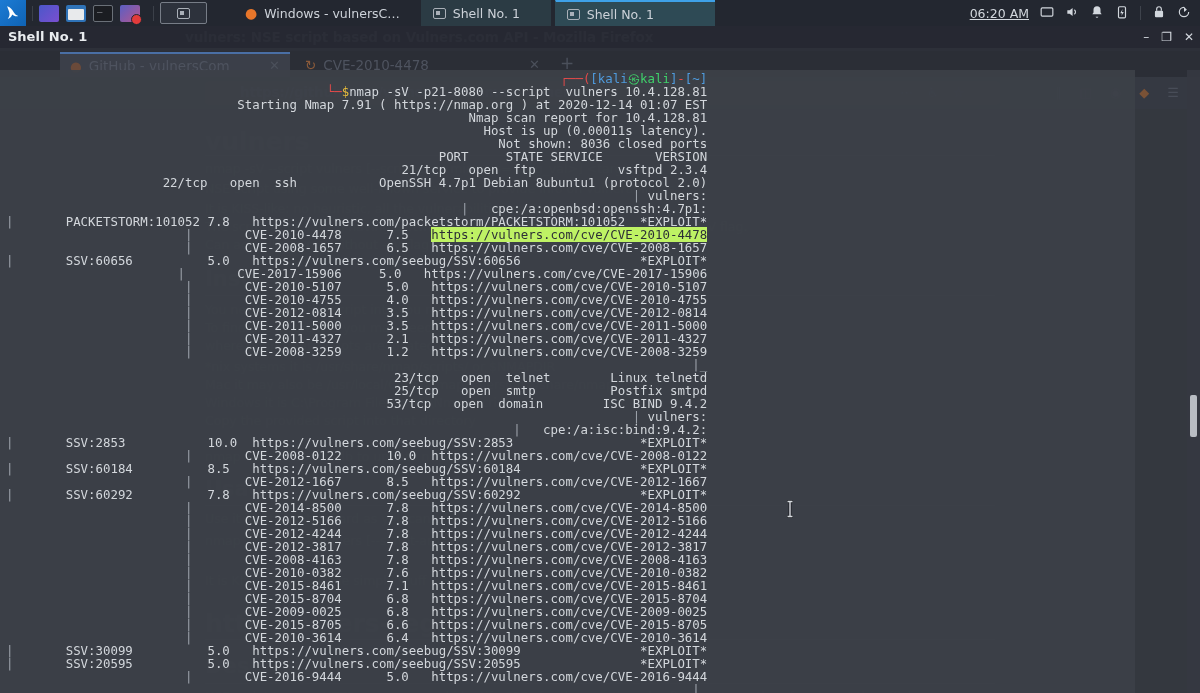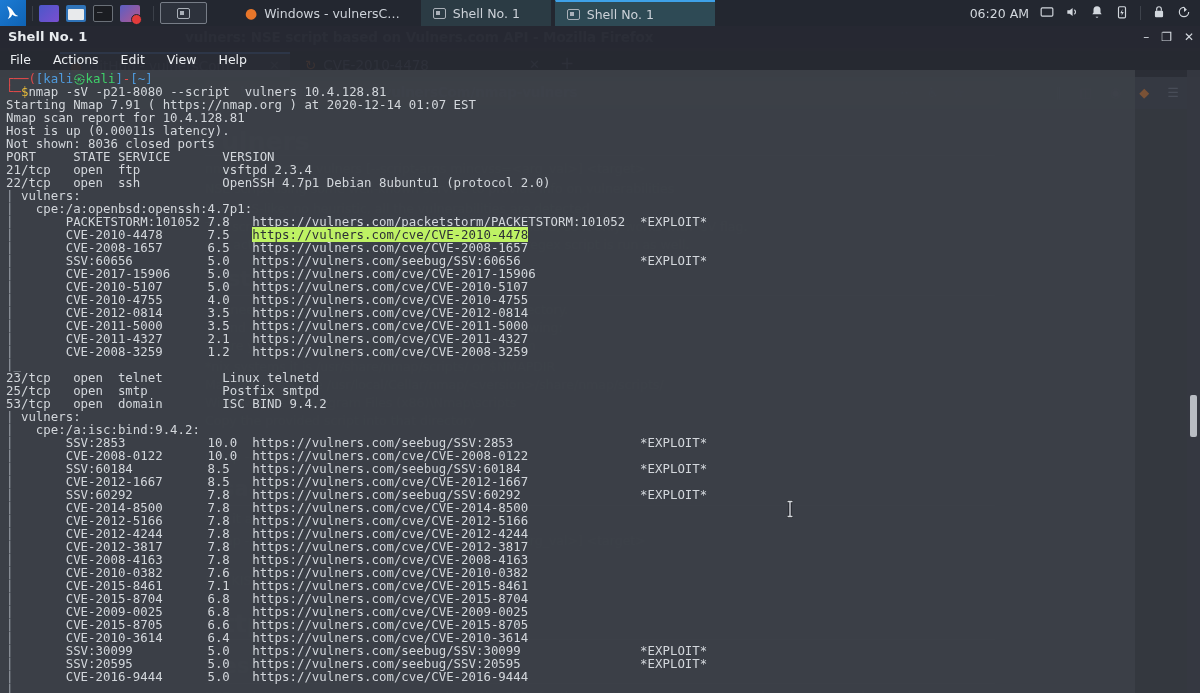--- a/index.html
+++ b/index.html
@@ -97,21 +97,21 @@
   .tb-winbtn.boxed { border:1px solid #777d87; background:#2d323c; height:22px; padding:0 16px; border-radius:2px; }
   .tb-winbtn.shell1 { background:#2b3b44; }
   .tb-winbtn.shell2 { background:#2e4a55; border-top:2px solid #3ea1e8; }
   .tb-winbtn.ff { background:transparent; }
   .tico {
     width:13px;height:11px;border:1.4px solid #aab0b8;border-radius:2px;
     position:relative; flex:0 0 auto;
   }
   .tico:after{content:"";position:absolute;left:2px;top:2px;width:4px;height:4px;background:#aab0b8;}
   .tb-spacer { flex:1; }
-  .tb-right { display:flex; align-items:center; gap:11px; padding-right:9px; color:#d2d7dd; font-size:12.5px; }
+  .tb-right { display:flex; align-items:center; gap:11px; padding-right:9px; color:#d2d7dd; font-size:12.5px;text-decoration:underline; }
   .tb-right svg { width:14px; height:14px; fill:#d2d7dd; }
   .tb-vsep { width:1px; height:14px; background:#3e434c; }
 
   
   #term-window {
     position:absolute; left:0; top:26px; width:1200px; height:667px; z-index:30;
   }
   #term-titlebar {
     height:22px; width:1200px; position:relative;
     background:rgba(37,40,49,0.86);
@@ -129,20 +129,21 @@
     height:22px; width:1200px; display:flex; align-items:center;
     background:rgba(37,40,49,0.80);
     padding-left:10px; gap:22px;
   }
   #term-menubar .mi { font-size:12.5px; color:#eceff2; white-space:nowrap; }
 
   #term-body {
     position:absolute; left:0; top:44px; width:1135px; height:623px;
     background:rgba(60,64,72,0.935);
     overflow:hidden;
+    text-align:right;
   }
   #term-text {
     position:absolute; left:6px; top:2px;
     font-family:"DejaVu Sans Mono","Liberation Mono",monospace;
     font-size:12.4px; line-height:13px;
     color:#d3d7dc; white-space:pre;
   }
   #term-text .ln { height:13px; white-space:pre; }
   .c-red   { color:#e04a4a; }
   .c-blue  { color:#4f9bdd; }
@@ -235,27 +236,20 @@
 
 <div id="term-window">
   <div id="term-titlebar">
     <div id="term-title">Shell No. 1</div>
     <div id="term-wctl">
       <span>–</span>
       <span>❐</span>
       <span>✕</span>
     </div>
   </div>
-  <div id="term-menubar">
-    <span class="mi">File</span>
-    <span class="mi">Actions</span>
-    <span class="mi">Edit</span>
-    <span class="mi">View</span>
-    <span class="mi">Help</span>
-  </div>
 
   <div id="term-body">
     <div id="term-text"><div class="ln"><span class="c-red">┌──(</span><span class="c-blue">[</span><span class="c-blue">kali</span><span class="c-green">㉿</span><span class="c-green">kali</span><span class="c-blue">]</span><span class="c-red">-</span><span class="c-blue">[</span><span class="c-blue">~</span><span class="c-blue">]</span></div><div class="ln"><span class="c-red">└─</span><span class="c-yellow">$</span>nmap -sV -p21-8080 --script  vulners 10.4.128.81</div><div class="ln">Starting Nmap 7.91 ( https://nmap.org ) at 2020-12-14 01:07 EST</div><div class="ln">Nmap scan report for 10.4.128.81</div><div class="ln">Host is up (0.00011s latency).</div><div class="ln">Not shown: 8036 closed ports</div><div class="ln">PORT     STATE SERVICE       VERSION</div><div class="ln">21/tcp   open  ftp           vsftpd 2.3.4</div><div class="ln">22/tcp   open  ssh           OpenSSH 4.7p1 Debian 8ubuntu1 (protocol 2.0)</div><div class="ln"><span style="color:#9aa0a8">| </span>vulners:</div><div class="ln"><span style="color:#9aa0a8">| </span>  cpe:/a:openbsd:openssh:4.7p1:</div><div class="ln"><span style="color:#9aa0a8">| </span>      PACKETSTORM:101052 7.8   https://vulners.com/packetstorm/PACKETSTORM:101052  *EXPLOIT*</div><div class="ln"><span style="color:#9aa0a8">| </span>      CVE-2010-4478      7.5   <span class="c-sel">https://vulners.com/cve/CVE-2010-4478</span></div><div class="ln"><span style="color:#9aa0a8">| </span>      CVE-2008-1657      6.5   https://vulners.com/cve/CVE-2008-1657</div><div class="ln"><span style="color:#9aa0a8">| </span>      SSV:60656          5.0   https://vulners.com/seebug/SSV:60656                *EXPLOIT*</div><div class="ln"><span style="color:#9aa0a8">| </span>      CVE-2017-15906     5.0   https://vulners.com/cve/CVE-2017-15906</div><div class="ln"><span style="color:#9aa0a8">| </span>      CVE-2010-5107      5.0   https://vulners.com/cve/CVE-2010-5107</div><div class="ln"><span style="color:#9aa0a8">| </span>      CVE-2010-4755      4.0   https://vulners.com/cve/CVE-2010-4755</div><div class="ln"><span style="color:#9aa0a8">| </span>      CVE-2012-0814      3.5   https://vulners.com/cve/CVE-2012-0814</div><div class="ln"><span style="color:#9aa0a8">| </span>      CVE-2011-5000      3.5   https://vulners.com/cve/CVE-2011-5000</div><div class="ln"><span style="color:#9aa0a8">| </span>      CVE-2011-4327      2.1   https://vulners.com/cve/CVE-2011-4327</div><div class="ln"><span style="color:#9aa0a8">| </span>      CVE-2008-3259      1.2   https://vulners.com/cve/CVE-2008-3259</div><div class="ln"><span style="color:#9aa0a8">|_</span></div><div class="ln">23/tcp   open  telnet        Linux telnetd</div><div class="ln">25/tcp   open  smtp          Postfix smtpd</div><div class="ln">53/tcp   open  domain        ISC BIND 9.4.2</div><div class="ln"><span style="color:#9aa0a8">| </span>vulners:</div><div class="ln"><span style="color:#9aa0a8">| </span>  cpe:/a:isc:bind:9.4.2:</div><div class="ln"><span style="color:#9aa0a8">| </span>      SSV:2853           10.0  https://vulners.com/seebug/SSV:2853                 *EXPLOIT*</div><div class="ln"><span style="color:#9aa0a8">| </span>      CVE-2008-0122      10.0  https://vulners.com/cve/CVE-2008-0122</div><div class="ln"><span style="color:#9aa0a8">| </span>      SSV:60184          8.5   https://vulners.com/seebug/SSV:60184                *EXPLOIT*</div><div class="ln"><span style="color:#9aa0a8">| </span>      CVE-2012-1667      8.5   https://vulners.com/cve/CVE-2012-1667</div><div class="ln"><span style="color:#9aa0a8">| </span>      SSV:60292          7.8   https://vulners.com/seebug/SSV:60292                *EXPLOIT*</div><div class="ln"><span style="color:#9aa0a8">| </span>      CVE-2014-8500      7.8   https://vulners.com/cve/CVE-2014-8500</div><div class="ln"><span style="color:#9aa0a8">| </span>      CVE-2012-5166      7.8   https://vulners.com/cve/CVE-2012-5166</div><div class="ln"><span style="color:#9aa0a8">| </span>      CVE-2012-4244      7.8   https://vulners.com/cve/CVE-2012-4244</div><div class="ln"><span style="color:#9aa0a8">| </span>      CVE-2012-3817      7.8   https://vulners.com/cve/CVE-2012-3817</div><div class="ln"><span style="color:#9aa0a8">| </span>      CVE-2008-4163      7.8   https://vulners.com/cve/CVE-2008-4163</div><div class="ln"><span style="color:#9aa0a8">| </span>      CVE-2010-0382      7.6   https://vulners.com/cve/CVE-2010-0382</div><div class="ln"><span style="color:#9aa0a8">| </span>      CVE-2015-8461      7.1   https://vulners.com/cve/CVE-2015-8461</div><div class="ln"><span style="color:#9aa0a8">| </span>      CVE-2015-8704      6.8   https://vulners.com/cve/CVE-2015-8704</div><div class="ln"><span style="color:#9aa0a8">| </span>      CVE-2009-0025      6.8   https://vulners.com/cve/CVE-2009-0025</div><div class="ln"><span style="color:#9aa0a8">| </span>      CVE-2015-8705      6.6   https://vulners.com/cve/CVE-2015-8705</div><div class="ln"><span style="color:#9aa0a8">| </span>      CVE-2010-3614      6.4   https://vulners.com/cve/CVE-2010-3614</div><div class="ln"><span style="color:#9aa0a8">| </span>      SSV:30099          5.0   https://vulners.com/seebug/SSV:30099                *EXPLOIT*</div><div class="ln"><span style="color:#9aa0a8">| </span>      SSV:20595          5.0   https://vulners.com/seebug/SSV:20595                *EXPLOIT*</div><div class="ln"><span style="color:#9aa0a8">| </span>      CVE-2016-9444      5.0   https://vulners.com/cve/CVE-2016-9444</div><div class="ln"><span style="color:#9aa0a8">|_</span></div></div>
   </div>
 
   <div id="term-scrollbar">
     <div id="term-thumb"></div>
   </div>
 </div>
 

